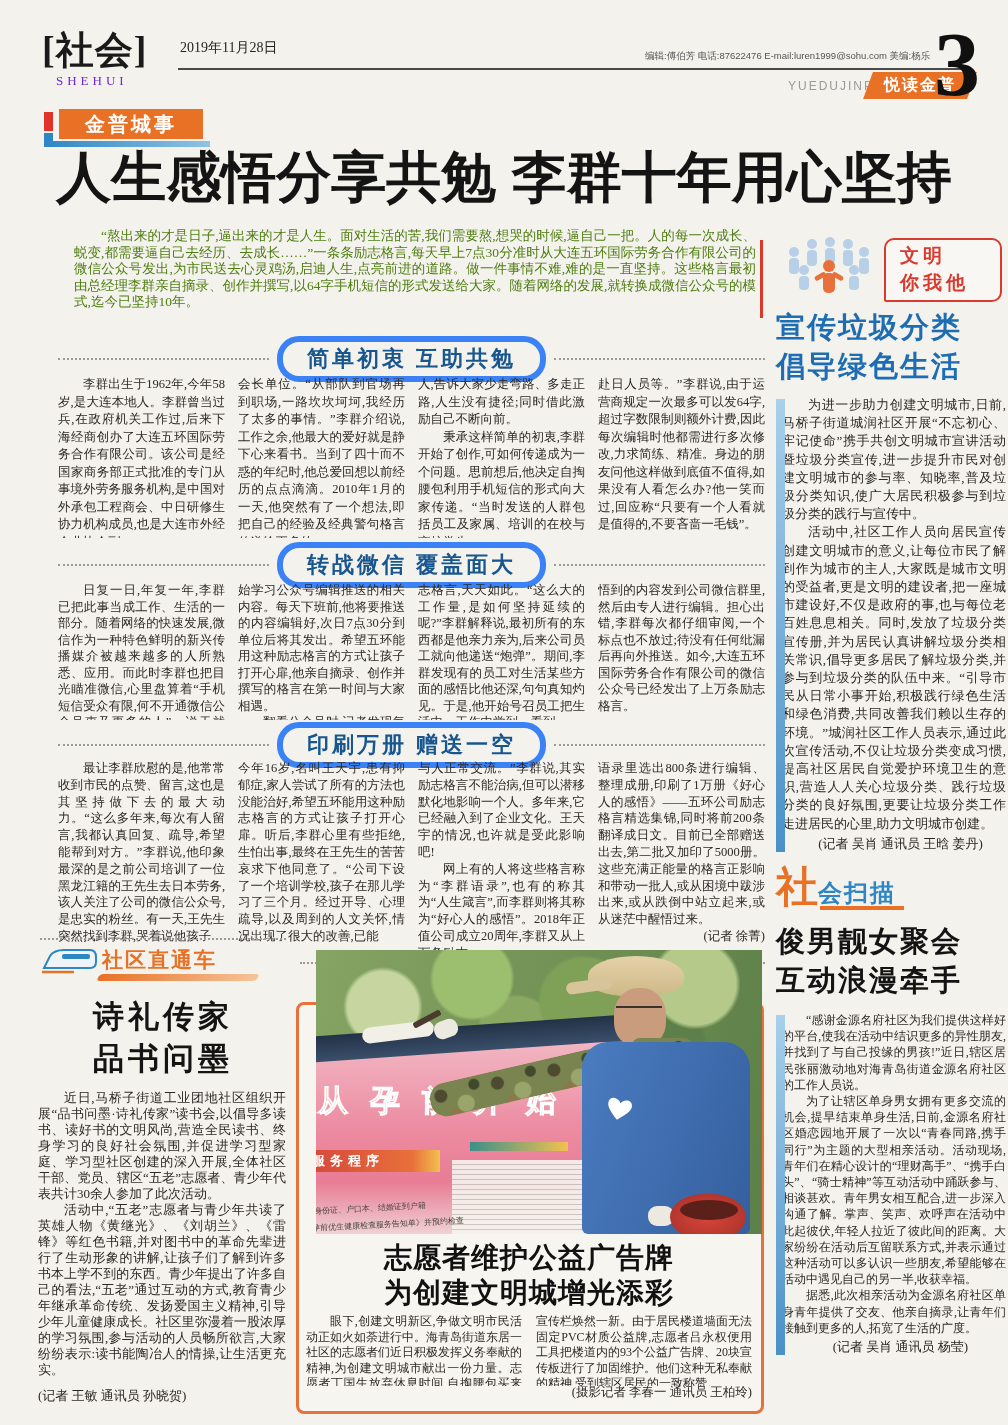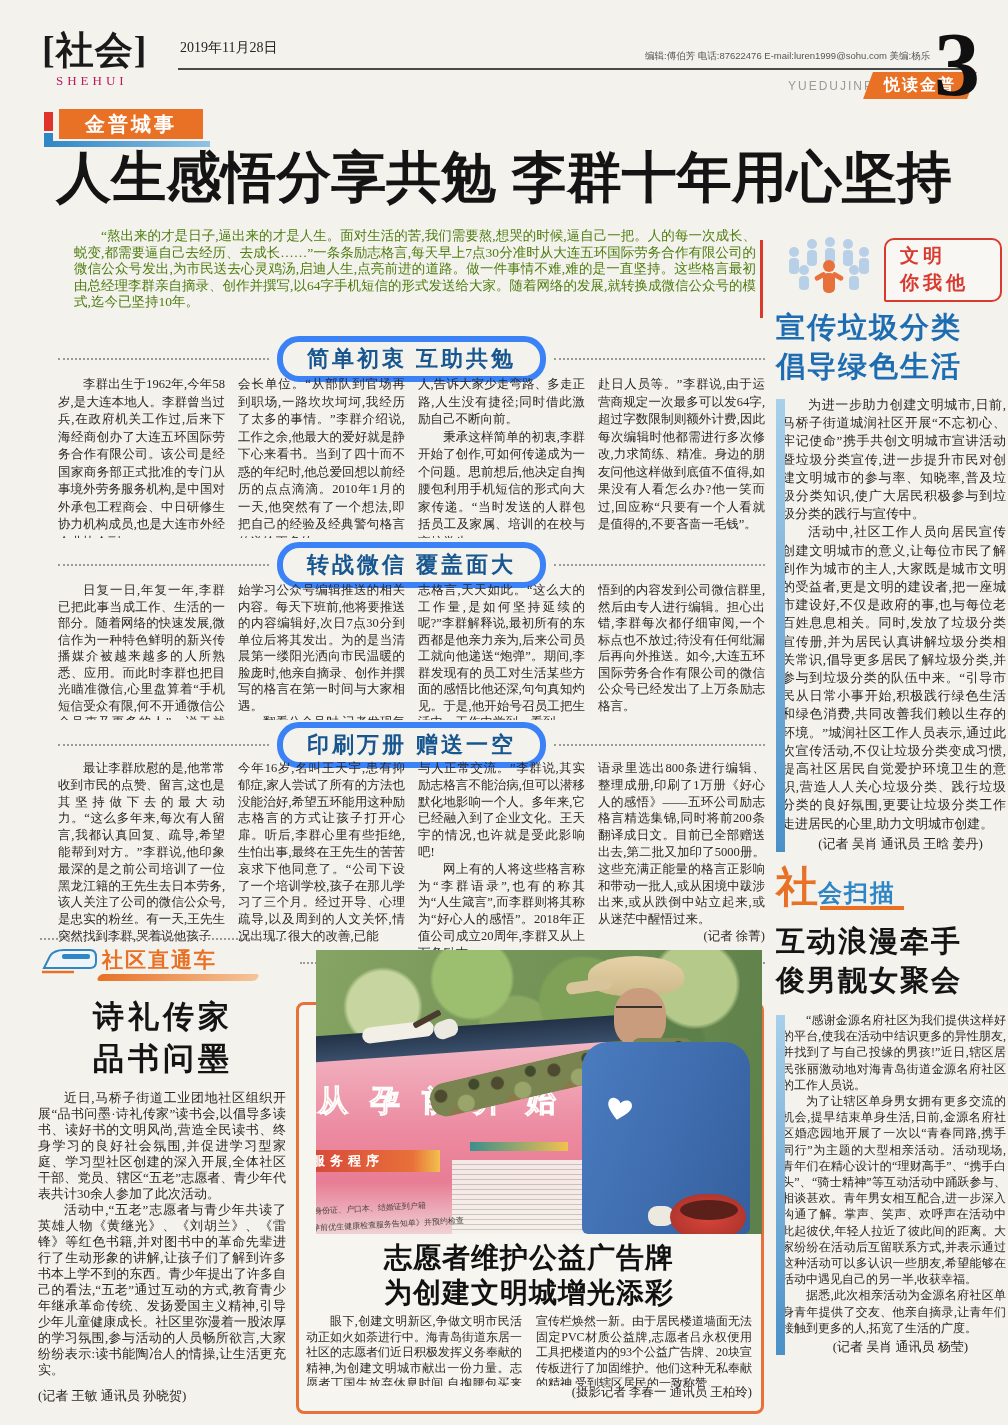--- a/index.html
+++ b/index.html
@@ -1,21 +1,21 @@
 <!DOCTYPE html>
 <html><head>
 <meta charset="utf-8">
 <style>
   html,body{margin:0;padding:0;background:#d8d5cf;}
   .page{position:relative;width:1008px;height:1425px;margin:0 auto;background:#f4f2ed;overflow:hidden;
         font-family:"Liberation Serif","DejaVu Serif",serif;color:#2c2826;}
   .abs{position:absolute;}
   
   .brand-cn{left:42px;top:30px;font:700 38px/40px "Liberation Serif",serif;color:#1a1a1a;letter-spacing:1px;}
-  .brand-en{left:56px;top:74px;font:400 13px/14px "Liberation Serif",serif;letter-spacing:4px;color:#be185d;}
+  .brand-en{left:56px;top:74px;font:400 13px/14px "Liberation Serif",serif;letter-spacing:4px;color:#6d28d9;}
   .m-date{left:180px;top:40px;font:400 14px/16px "Liberation Serif",serif;color:#222;}
   .head-rule{left:178px;top:68px;width:792px;height:2px;background:#4a4a4a;}
   .m-contact{left:645px;top:50px;font:400 9.5px/11px "Liberation Sans",sans-serif;color:#555;}
   .ed-en{left:788px;top:80px;font:400 12px/13px "Liberation Sans",sans-serif;letter-spacing:2px;color:#9a9a9a;}
   .ed-badge{left:868px;top:72px;width:104px;height:27px;background:#e87125;transform:skewX(-20deg);
             display:flex;align-items:center;justify-content:center;}
   .ed-badge span{transform:skewX(20deg);color:#fff;font:700 16px "Liberation Sans",sans-serif;letter-spacing:2px;}
   .pageno{left:934px;top:18px;font:700 92px/92px "Liberation Serif",serif;color:#101010;}
   
   .tag-mark-r{left:44px;top:112px;width:9px;height:19px;background:#e0342b;}
@@ -162,21 +162,21 @@
   <div class="abs pill-row" style="top:542px;">
     <span class="dots"></span>
     <span class="pill">转战微信 覆盖面大</span>
     <span class="dots"></span>
   </div>
   <div class="abs cols" style="top:582px;height:138px;">
     <div class="col" style="line-height:16.5px;">
         <p>日复一日,年复一年,李群已把此事当成工作、生活的一部分。随着网络的快速发展,微信作为一种特色鲜明的新兴传播媒介被越来越多的人所熟悉、应用。而此时李群也把目光瞄准微信,心里盘算着“手机短信受众有限,何不开通微信公众号惠及更多的人”。说干就干,李群开</p>
       </div>
     <div class="col" style="line-height:16.5px;">
-        <p class="cont">始学习公众号编辑推送的相关内容。每天下班前,他将要推送的内容编辑好,次日7点30分到单位后将其发出。为的是当清晨第一缕阳光洒向市民温暖的脸庞时,他亲自摘录、创作并撰写的格言在第一时间与大家相遇。</p>
+        <p class="cont">始学习公众号编辑推送的相关内容。每天下班前,他将要推送的内容编辑好,次日7点30分到单位后将其发出。希望五环能用这种励志格言的方式让孩子打开心扉,他亲自摘录、创作并撰写的格言在第一时间与大家相遇。</p>
         <p>翻看公众号时,记者发现每天都有新推文,且每次发5条励</p>
       </div>
     <div class="col" style="line-height:16.5px;">
         <p class="cont">志格言,天天如此。“这么大的工作量,是如何坚持延续的呢?”李群解释说,最初所有的东西都是他亲力亲为,后来公司员工就向他递送“炮弹”。期间,李群发现有的员工对生活某些方面的感悟比他还深,句句真知灼见。于是,他开始号召员工把生活中、工作中学到、看到、</p>
       </div>
     <div class="col" style="line-height:16.5px;">
         <p class="cont">悟到的内容发到公司微信群里,然后由专人进行编辑。担心出错,李群每次都仔细审阅,一个标点也不放过;待没有任何纰漏后再向外推送。如今,大连五环国际劳务合作有限公司的微信公众号已经发出了上万条励志格言。</p>
       </div>
   </div>
 
@@ -244,22 +244,22 @@
       <p>活动中,社区工作人员向居民宣传创建文明城市的意义,让每位市民了解到作为城市的主人,大家既是城市文明的受益者,更是文明的建设者,把一座城市建设好,不仅是政府的事,也与每位老百姓息息相关。同时,发放了垃圾分类宣传册,并为居民认真讲解垃圾分类相关常识,倡导更多居民了解垃圾分类,并参与到垃圾分类的队伍中来。“引导市民从日常小事开始,积极践行绿色生活和绿色消费,共同改善我们赖以生存的环境。”城润社区工作人员表示,通过此次宣传活动,不仅让垃圾分类变成习惯,提高社区居民自觉爱护环境卫生的意识,营造人人关心垃圾分类、践行垃圾分类的良好氛围,更要让垃圾分类工作走进居民的心里,助力文明城市创建。</p>
     </div>
     <div class="rail-byline">(记者 吴肖 通讯员 王晗 姜丹)</div>
   </div>
 
   <div class="abs scan-tag">
     <span class="scan-big">社</span><span class="scan-rest">会扫描</span>
     <span class="scan-ubar"></span>
   </div>
   <div class="abs black-head">
+    <div>俊男靓女聚会</div>
     <div>互动浪漫牵手</div>
-    <div>俊男靓女聚会</div>
   </div>
   <div class="abs rail-body scan-body" style="left:776px;top:1012px;">
     <div class="vbar"></div>
     <div class="rail-text">
       <p>“感谢金源名府社区为我们提供这样好的平台,使我在活动中结识更多的异性朋友,并找到了与自己投缘的男孩!”近日,辖区居民张丽激动地对海青岛街道金源名府社区的工作人员说。</p>
       <p>为了让辖区单身男女拥有更多交流的机会,提早结束单身生活,日前,金源名府社区婚恋园地开展了一次以“青春同路,携手同行”为主题的大型相亲活动。活动现场,青年们在精心设计的“理财高手”、“携手白头”、“骑士精神”等互动活动中踊跃参与、相谈甚欢。青年男女相互配合,进一步深入沟通了解。掌声、笑声、欢呼声在活动中此起彼伏,年轻人拉近了彼此间的距离。大家纷纷在活动后互留联系方式,并表示通过这种活动可以多认识一些朋友,希望能够在活动中遇见自己的另一半,收获幸福。</p>
       <p>据悉,此次相亲活动为金源名府社区单身青年提供了交友、他亲自摘录,让青年们接触到更多的人,拓宽了生活的广度。</p>
     </div>
     <div class="rail-byline">(记者 吴肖 通讯员 杨莹)</div>
   </div>

